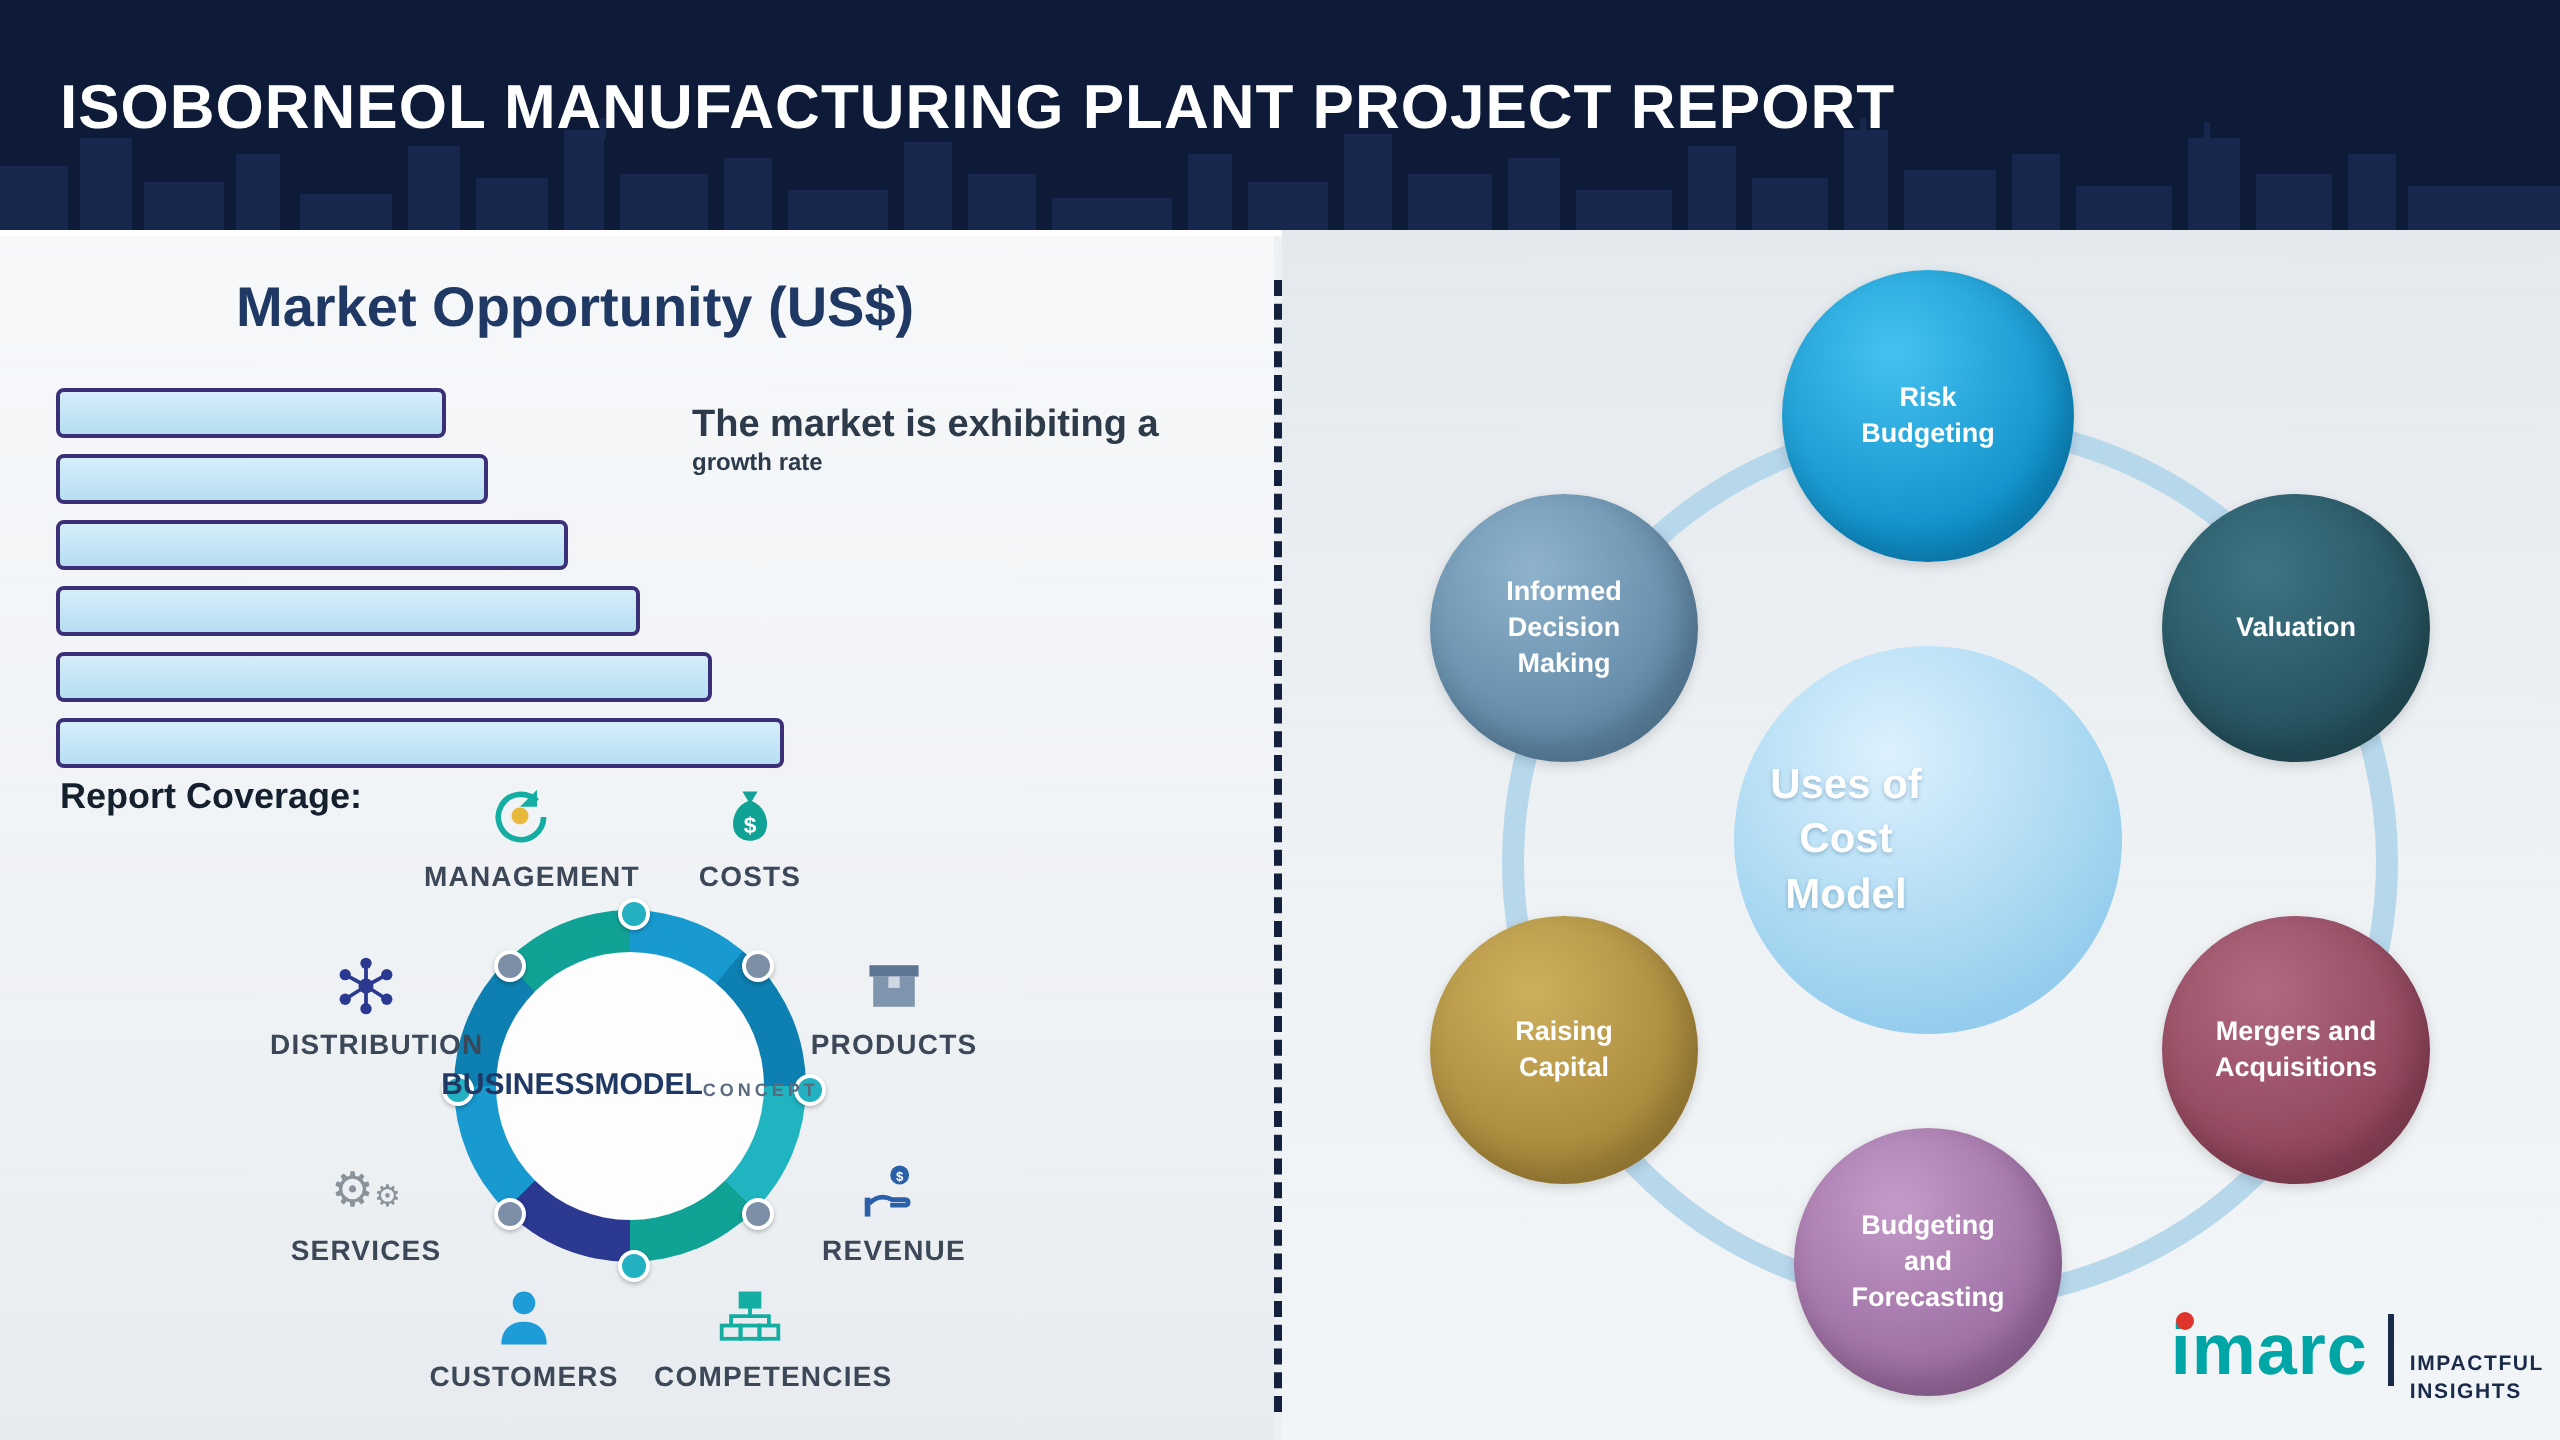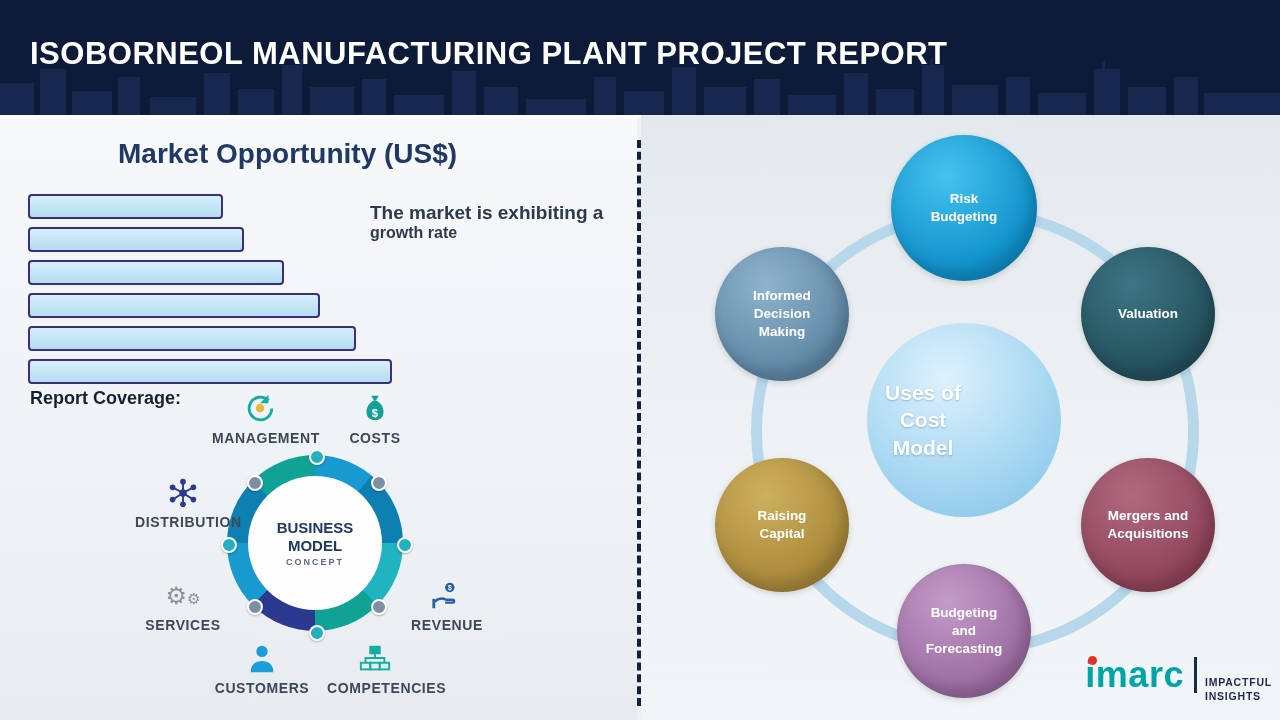--- a/index.html
+++ b/index.html
@@ -15,36 +15,36 @@
   .header-rule{position:absolute;left:0;top:115px;width:1280px;height:3px;background:#ffffff;}
 
   
   .left-panel{position:absolute;left:0;top:118px;width:637px;height:602px;
               background:linear-gradient(180deg,#f6f8fa 0%,#eef1f4 70%,#e7ebef 100%);}
   .chart-title{position:absolute;left:118px;top:20px;margin:0;color:#1f3864;
                font-size:28px;font-weight:bold;}
   .bar-chart{position:absolute;left:28px;top:76px;}
   .bar{height:21px;margin-bottom:8px;border:2px solid #3b2f77;border-radius:4px;
        background:linear-gradient(180deg,#d6eefb 0%,#b5ddf1 100%);}
-  .growth{position:absolute;left:370px;top:84px;width:270px;color:#2d3a4a;}
+  .growth{position:absolute;left:346px;top:84px;width:270px;color:#2d3a4a;}
   .growth .g1{margin:0;font-size:19px;font-weight:bold;}
   .growth .g2{margin:10px 0 8px 0;font-size:31px;font-weight:bold;color:#1f3864;letter-spacing:.5px;}
-  .growth .g3{margin:0;font-size:16px;font-weight:bold;}
+  .growth .g3{margin:0;font-size:12px;font-weight:bold;}
   .coverage{position:absolute;left:30px;top:270px;margin:0;font-size:18px;
             font-weight:bold;color:#15202e;}
 
   
   .bm-ring{position:absolute;left:227px;top:337px;width:176px;height:176px;border-radius:50%;
            background:conic-gradient(from 0deg,#1899cf 0 40deg,#0d7fb0 40deg 90deg,#20b3c0 90deg 135deg,
                       #11a296 135deg 180deg,#2b3990 180deg 225deg,#1899cf 225deg 270deg,
                       #0d7fb0 270deg 315deg,#11a296 315deg 360deg);}
   .bm-ring::after{content:"";position:absolute;left:21px;top:21px;width:134px;height:134px;
                   border-radius:50%;background:#fdfdfd;}
   .bm-center{position:absolute;left:227px;top:337px;width:176px;height:176px;display:flex;
-             flex-direction:column;align-items:center;justify-content:center;z-index:3;text-align:center;}
+             flex-direction:row;align-items:center;justify-content:center;z-index:3;text-align:center;}
   .bm-center .l1,.bm-center .l2{font-size:15px;font-weight:bold;color:#1f3864;line-height:1.15;}
   .bm-center .l3{font-size:9px;font-weight:bold;color:#5a6b80;letter-spacing:2px;margin-top:3px;}
   .dot{position:absolute;width:12px;height:12px;border-radius:50%;border:2px solid #ffffff;
        box-shadow:0 1px 2px rgba(0,0,0,.25);z-index:2;}
   .dot.teal{background:#23b0c0;} .dot.slate{background:#7c8fa6;}
   .bm-item{position:absolute;width:96px;text-align:center;}
   .bm-icon{display:block;height:36px;}
   .bm-label{display:block;margin-top:2px;font-size:14px;font-weight:bold;color:#3c4858;letter-spacing:.6px;}
   .gears{font-size:24px;color:#8a939b;line-height:34px;}
   .gears .small{font-size:15px;}
@@ -194,20 +194,30 @@
               <circle cx="29" cy="12" r="3"></circle>
               <circle cx="29" cy="25" r="3"></circle>
               <circle cx="18" cy="30" r="3"></circle>
               <circle cx="7" cy="25" r="3"></circle>
               <circle cx="7" cy="12" r="3"></circle>
             </g>
           </svg>
       </span>
       <span class="bm-label">DISTRIBUTION</span>
     </div>
+    <div class="bm-item" style="left:399px;top:358px">
+      <span class="bm-icon">
+        <svg viewBox="0 0 36 36" width="34" height="34">
+            <rect x="7" y="13" width="22" height="16" fill="#7f94ad"></rect>
+            <rect x="5" y="7" width="26" height="6" fill="#5d7693"></rect>
+            <rect x="15" y="13" width="6" height="6" fill="#cfd8e2"></rect>
+          </svg>
+      </span>
+      <span class="bm-label">PRODUCTS</span>
+    </div>
     <div class="bm-item" style="left:135px;top:461px">
       <span class="bm-icon gears">⚙<span class="small">⚙</span></span>
       <span class="bm-label">SERVICES</span>
     </div>
     <div class="bm-item" style="left:399px;top:461px">
       <span class="bm-icon">
         <svg viewBox="0 0 36 36" width="34" height="34">
             <circle cx="21" cy="9" r="5" fill="#2b5fa8"></circle>
             <text x="21" y="12" text-anchor="middle" font-size="7" font-weight="bold" fill="#ffffff">$</text>
             <path d="M5 24c4-4 8-4 12-2h7c2 0 2 3 0 3h-8" fill="none" stroke="#2b5fa8" stroke-width="2.5"></path>

